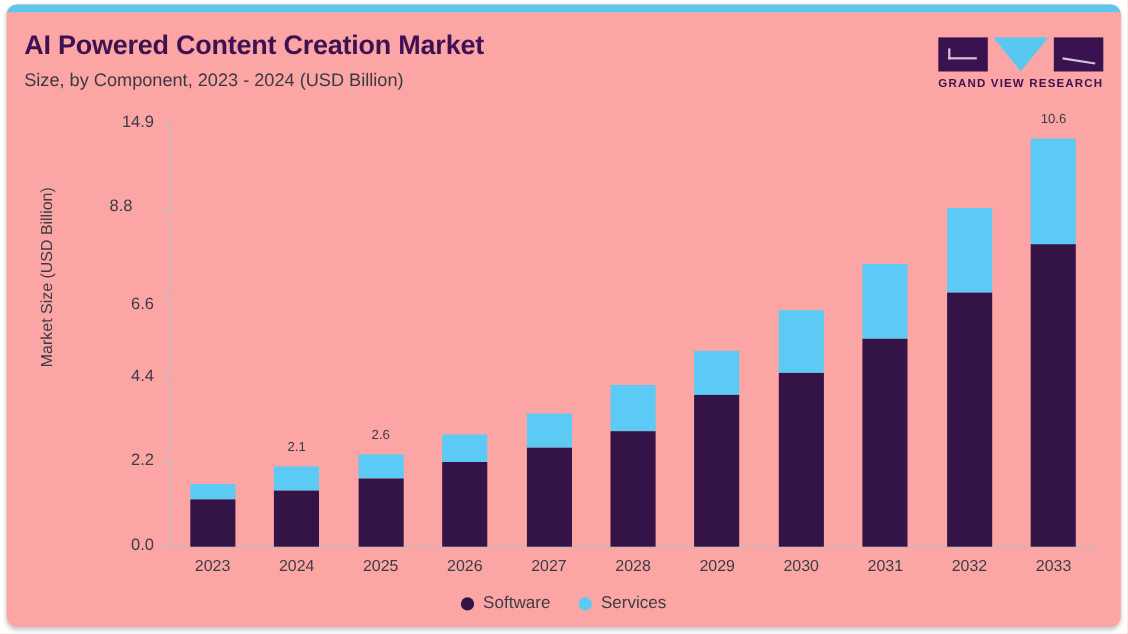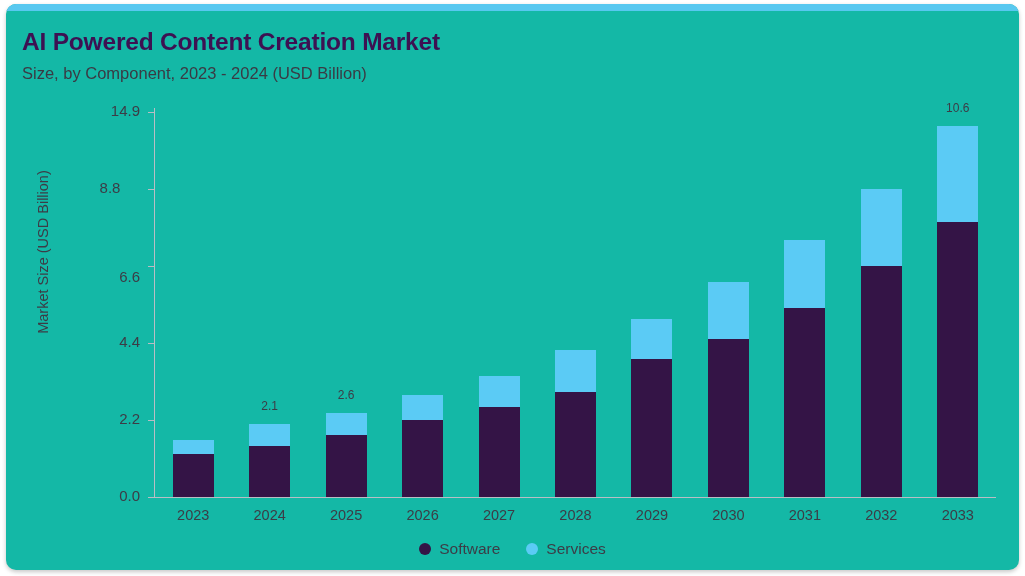--- a/index.html
+++ b/index.html
@@ -14,21 +14,21 @@
     font-family: "Liberation Sans", sans-serif;
     overflow: hidden;
   }
 
   #card {
     position: absolute;
     left: 6px;
     top: 4px;
     width: 1013px;
     height: 566px;
-    background: #14b8a6;
+    background: #fca5a5;
     border-radius: 10px;
     box-shadow: 0 2px 4px rgba(0,0,0,0.22);
     overflow: hidden;
   }
 
   #top-accent {
     position: absolute;
     left: 0;
     top: 0;
     width: 100%;
@@ -226,20 +226,31 @@
 <body>
 
 <div id="card">
 
   <div id="top-accent"></div>
 
   <div id="header">
     <div id="title">AI Powered Content Creation Market</div>
     <div id="subtitle">Size, by Component, 2023 - 2024 (USD Billion)</div>
 
+    <div id="logo">
+      <div id="logo-marks">
+        <div class="logo-rect" id="logo-rect-left"></div>
+        <div class="logo-line" id="logo-line-a"></div>
+        <div class="logo-line" id="logo-line-b"></div>
+        <div id="logo-tri"></div>
+        <div class="logo-rect" id="logo-rect-right"></div>
+        <div class="logo-line" id="logo-line-c"></div>
+      </div>
+      <div id="logo-text">GRAND VIEW RESEARCH</div>
+    </div>
   </div>
 
   <div id="plot-area">
     <div id="axis-title-y">Market Size (USD Billion)</div>
     <div id="y-axis-line"></div>
     <div id="x-axis-line"></div>
     <div id="y-ticks">
         <div class="y-tick-label" style="top: 483px;">0.0</div>
         <div class="y-tick-mark" style="top: 493px;"></div>
         <div class="y-tick-label" style="top: 406px;">2.2</div>

